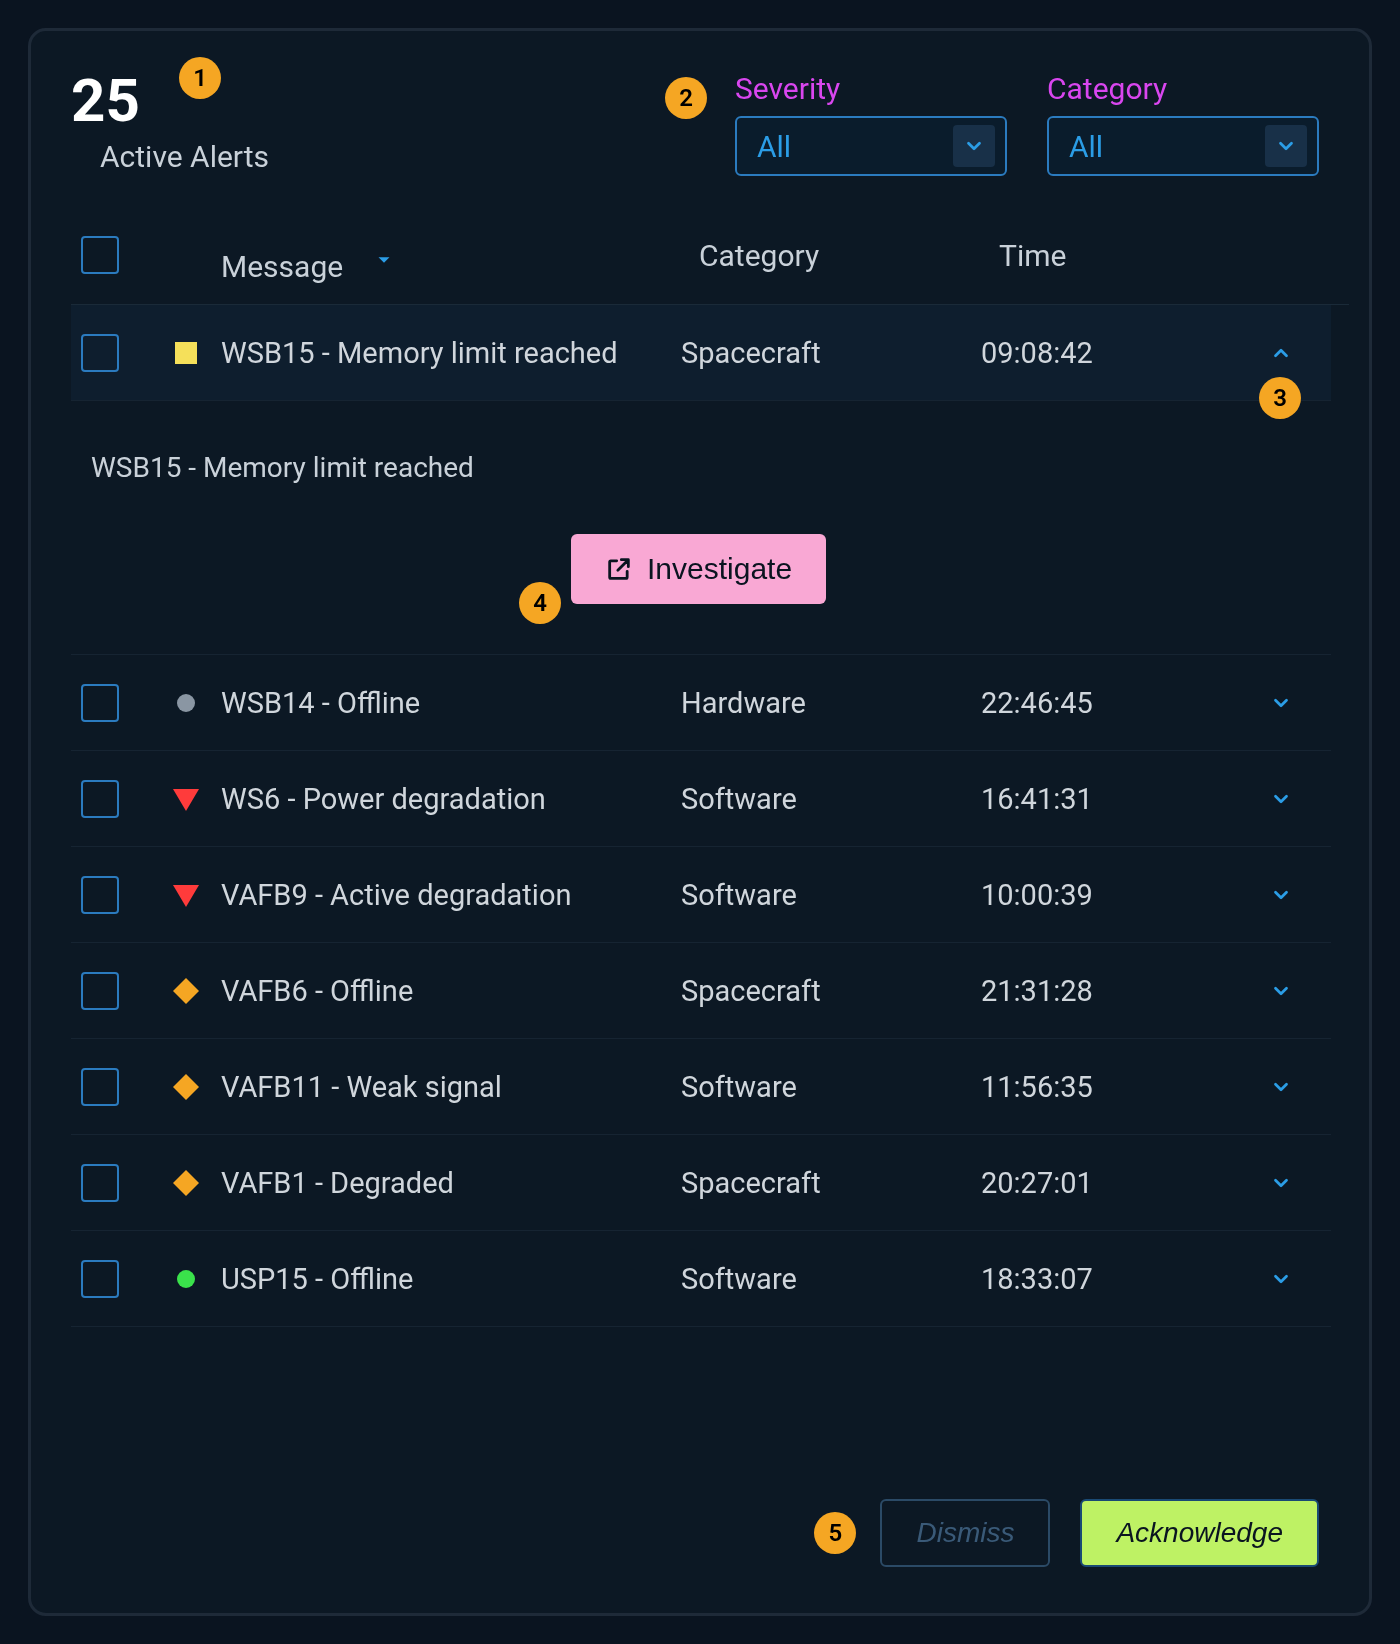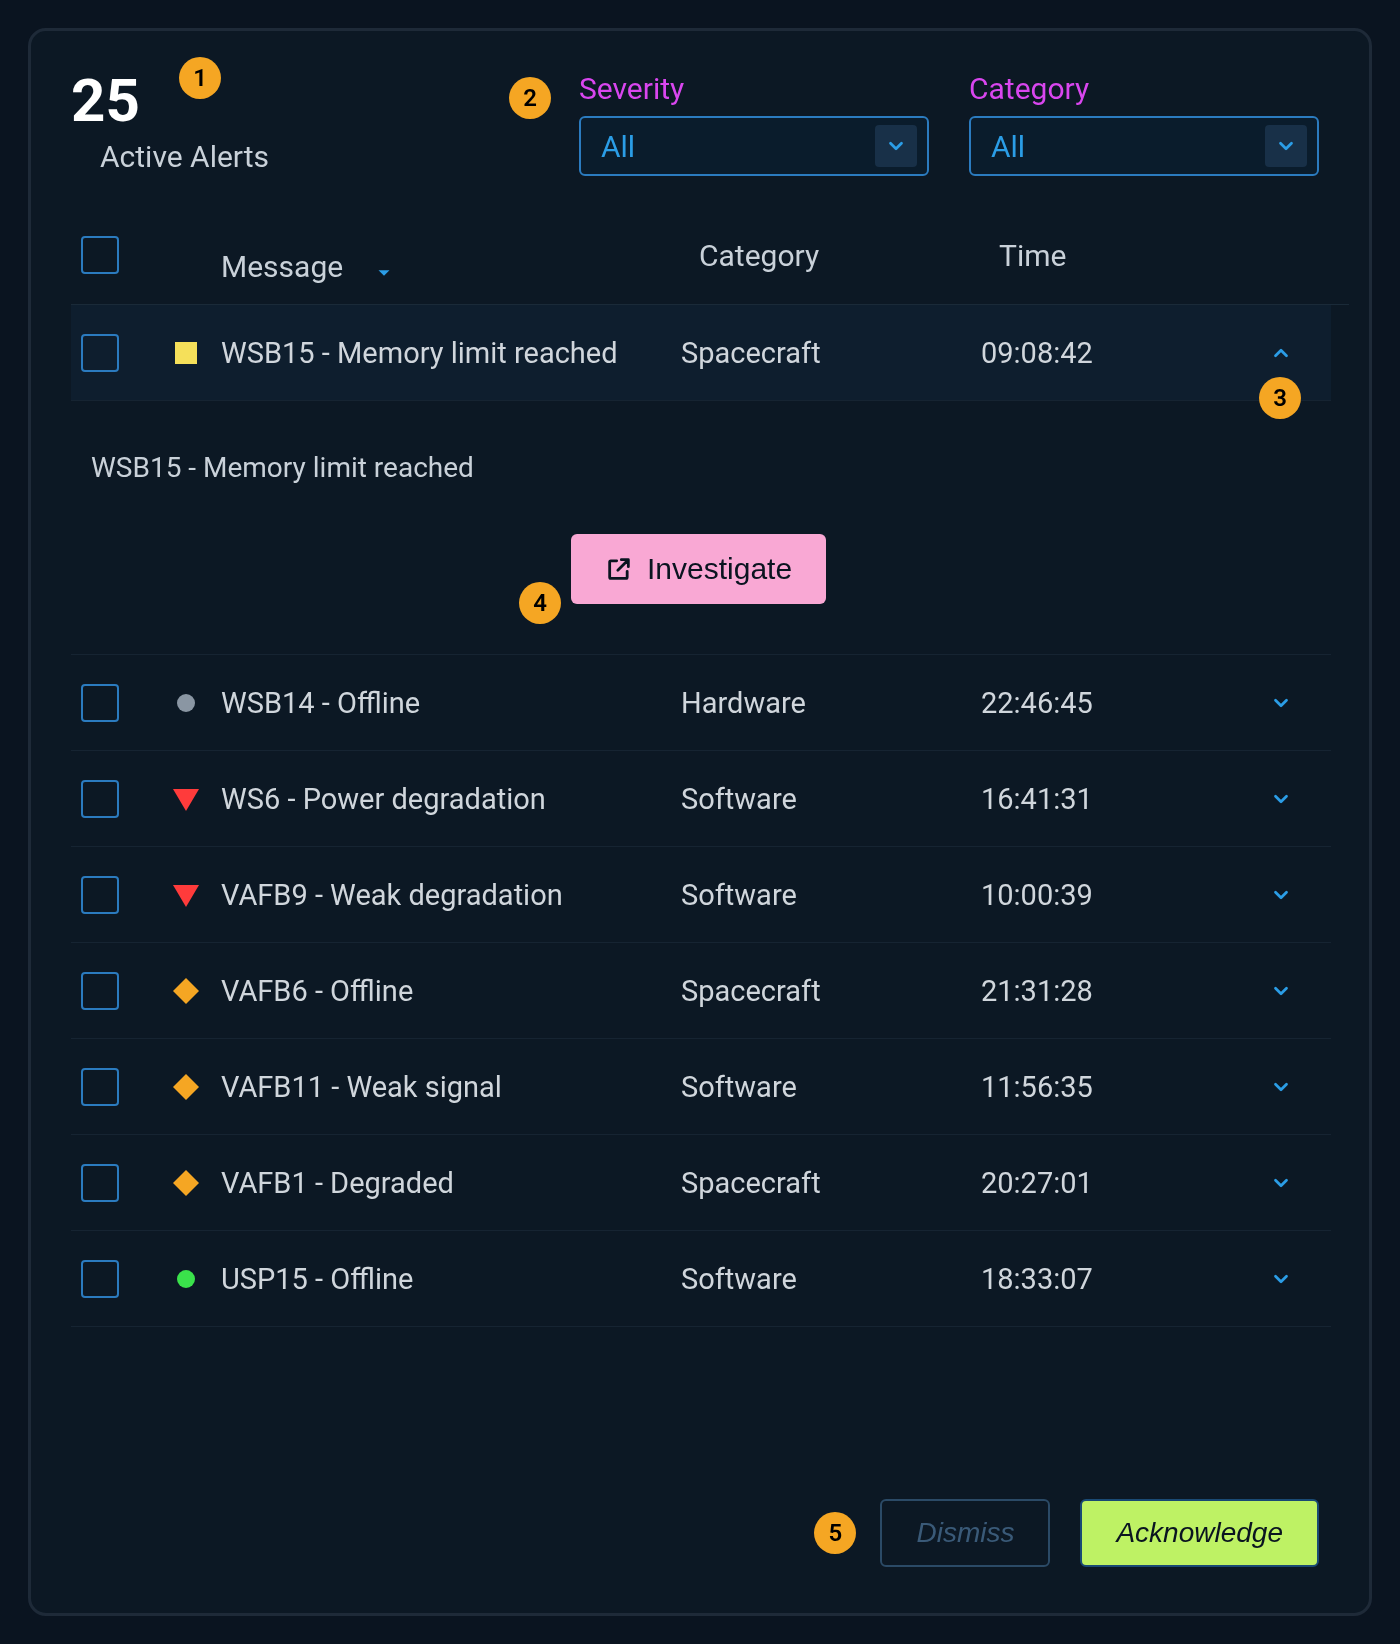--- a/index.html
+++ b/index.html
@@ -29,21 +29,21 @@
     gap: 60px;
     padding-bottom: 30px;
     position: relative;
   }
   .count-block { display: flex; flex-direction: column; position: relative; }
   .count-num { font-size: 60px; font-weight: 700; color: #fff; line-height: 1; }
   .count-label { font-size: 30px; color: #c9d1d9; margin-top: 8px; margin-left: 29px; }
   .filter { display: flex; flex-direction: column; gap: 10px; }
   .filter-label { font-size: 30px; color: #d946ef; }
   .select {
-    width: 350px; height: 60px;
+    width: 272px; height: 60px;
     border: 2px solid #2b7bbf;
     background: #0a1c2c;
     border-radius: 6px;
     display: flex; align-items: center; justify-content: space-between;
     padding: 0 10px 0 20px;
     font-size: 30px; color: #2b9de6;
     cursor: pointer;
   }
   .select-caret {
     width: 42px; height: 42px;
@@ -55,21 +55,21 @@
 
   
   .thead {
     display: grid;
     grid-template-columns: 70px 70px 1fr 300px 260px 80px;
     align-items: center;
     padding: 20px 10px 20px 10px;
     font-size: 30px;
     color: #c9d1d9;
   }
-  .sort-col { display: flex; align-items: flex-end; gap: 30px; margin-top: 23px; }
+  .sort-col { display: flex; align-items: flex-start; gap: 30px; margin-top: 23px; }
   .checkbox {
     width: 38px; height: 38px;
     border: 2px solid #2b7bbf;
     border-radius: 4px;
     background: transparent;
     cursor: pointer;
   }
 
   
   .tbody-wrap {
@@ -281,21 +281,21 @@
   </div>
         <div class="trow">
     <div>
             <div class="checkbox"></div>
           </div>
     <div class="sev-icon">
             <svg width="26" height="24">
               <polygon points="13,24 0,2 26,2" fill="#ff3b3b"></polygon>
             </svg>
           </div>
-    <div>VAFB9 - Weak degradation</div>
+    <div>VAFB9 - Active degradation</div>
     <div>Software</div>
     <div>10:00:39</div>
     <div style="display:flex;justify-content:center;">
             <svg class="caret-svg" viewBox="0 0 24 24">
               <path d="M6 9l6 6 6-6" stroke="#2b9de6" stroke-width="3" fill="none" stroke-linecap="round" stroke-linejoin="round"></path>
             </svg>
           </div>
   </div>
         <div class="trow">
     <div>

